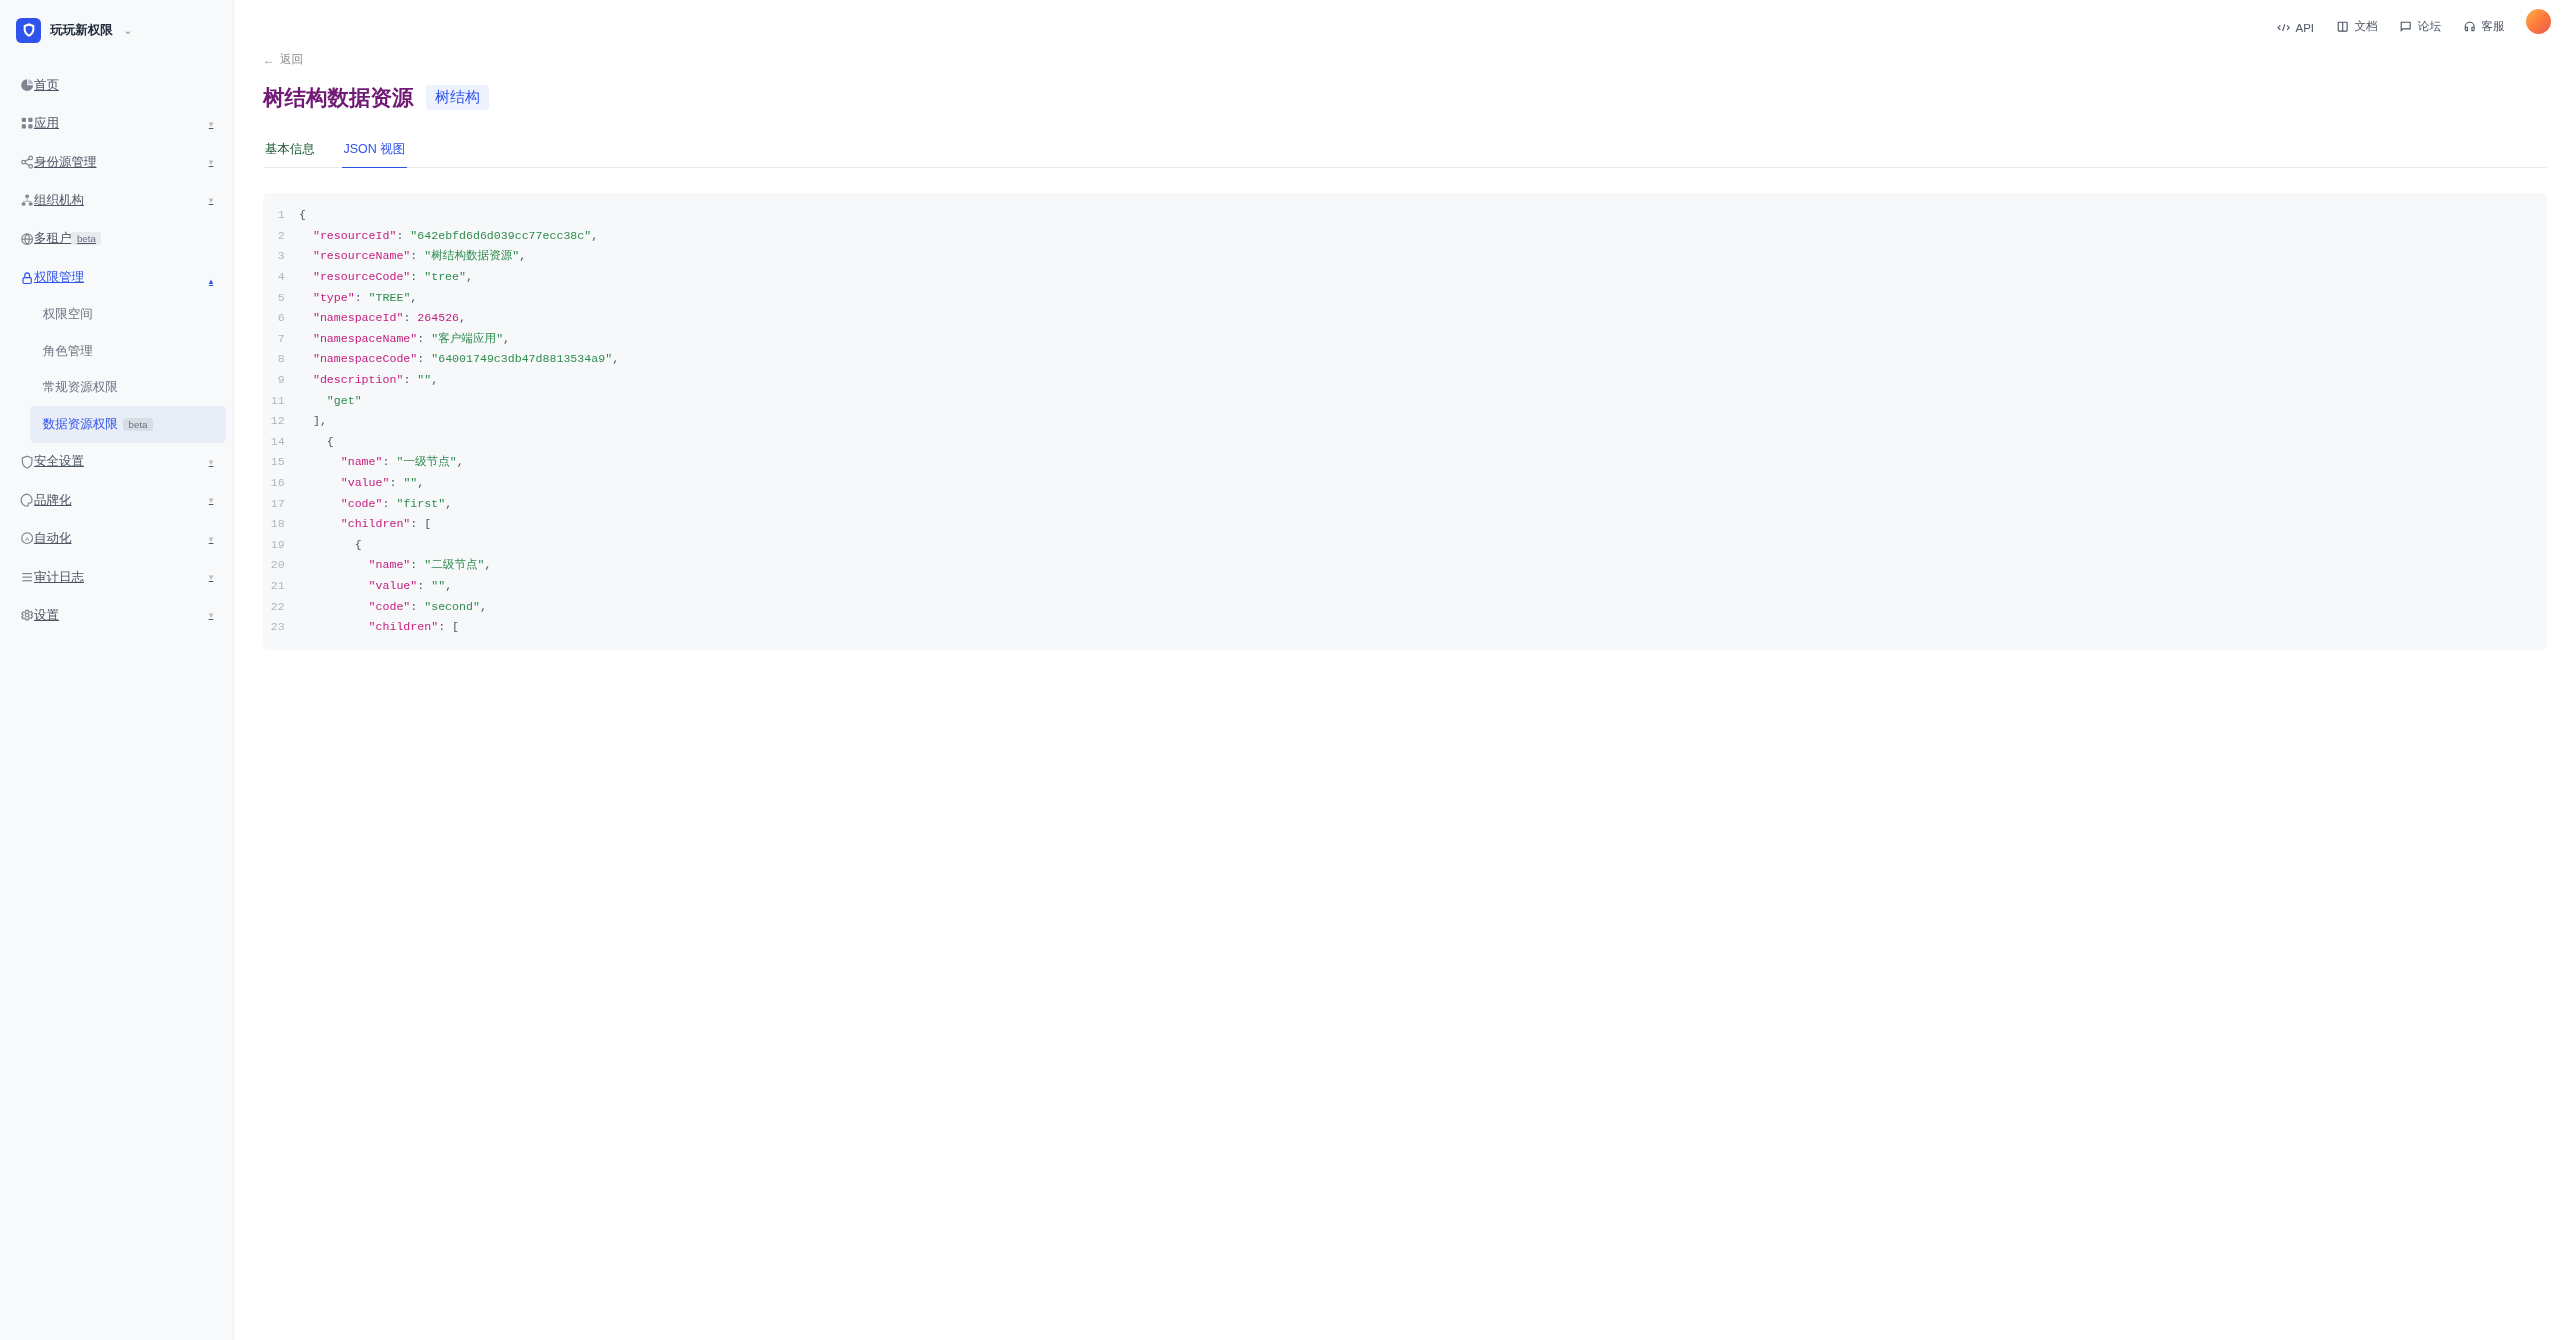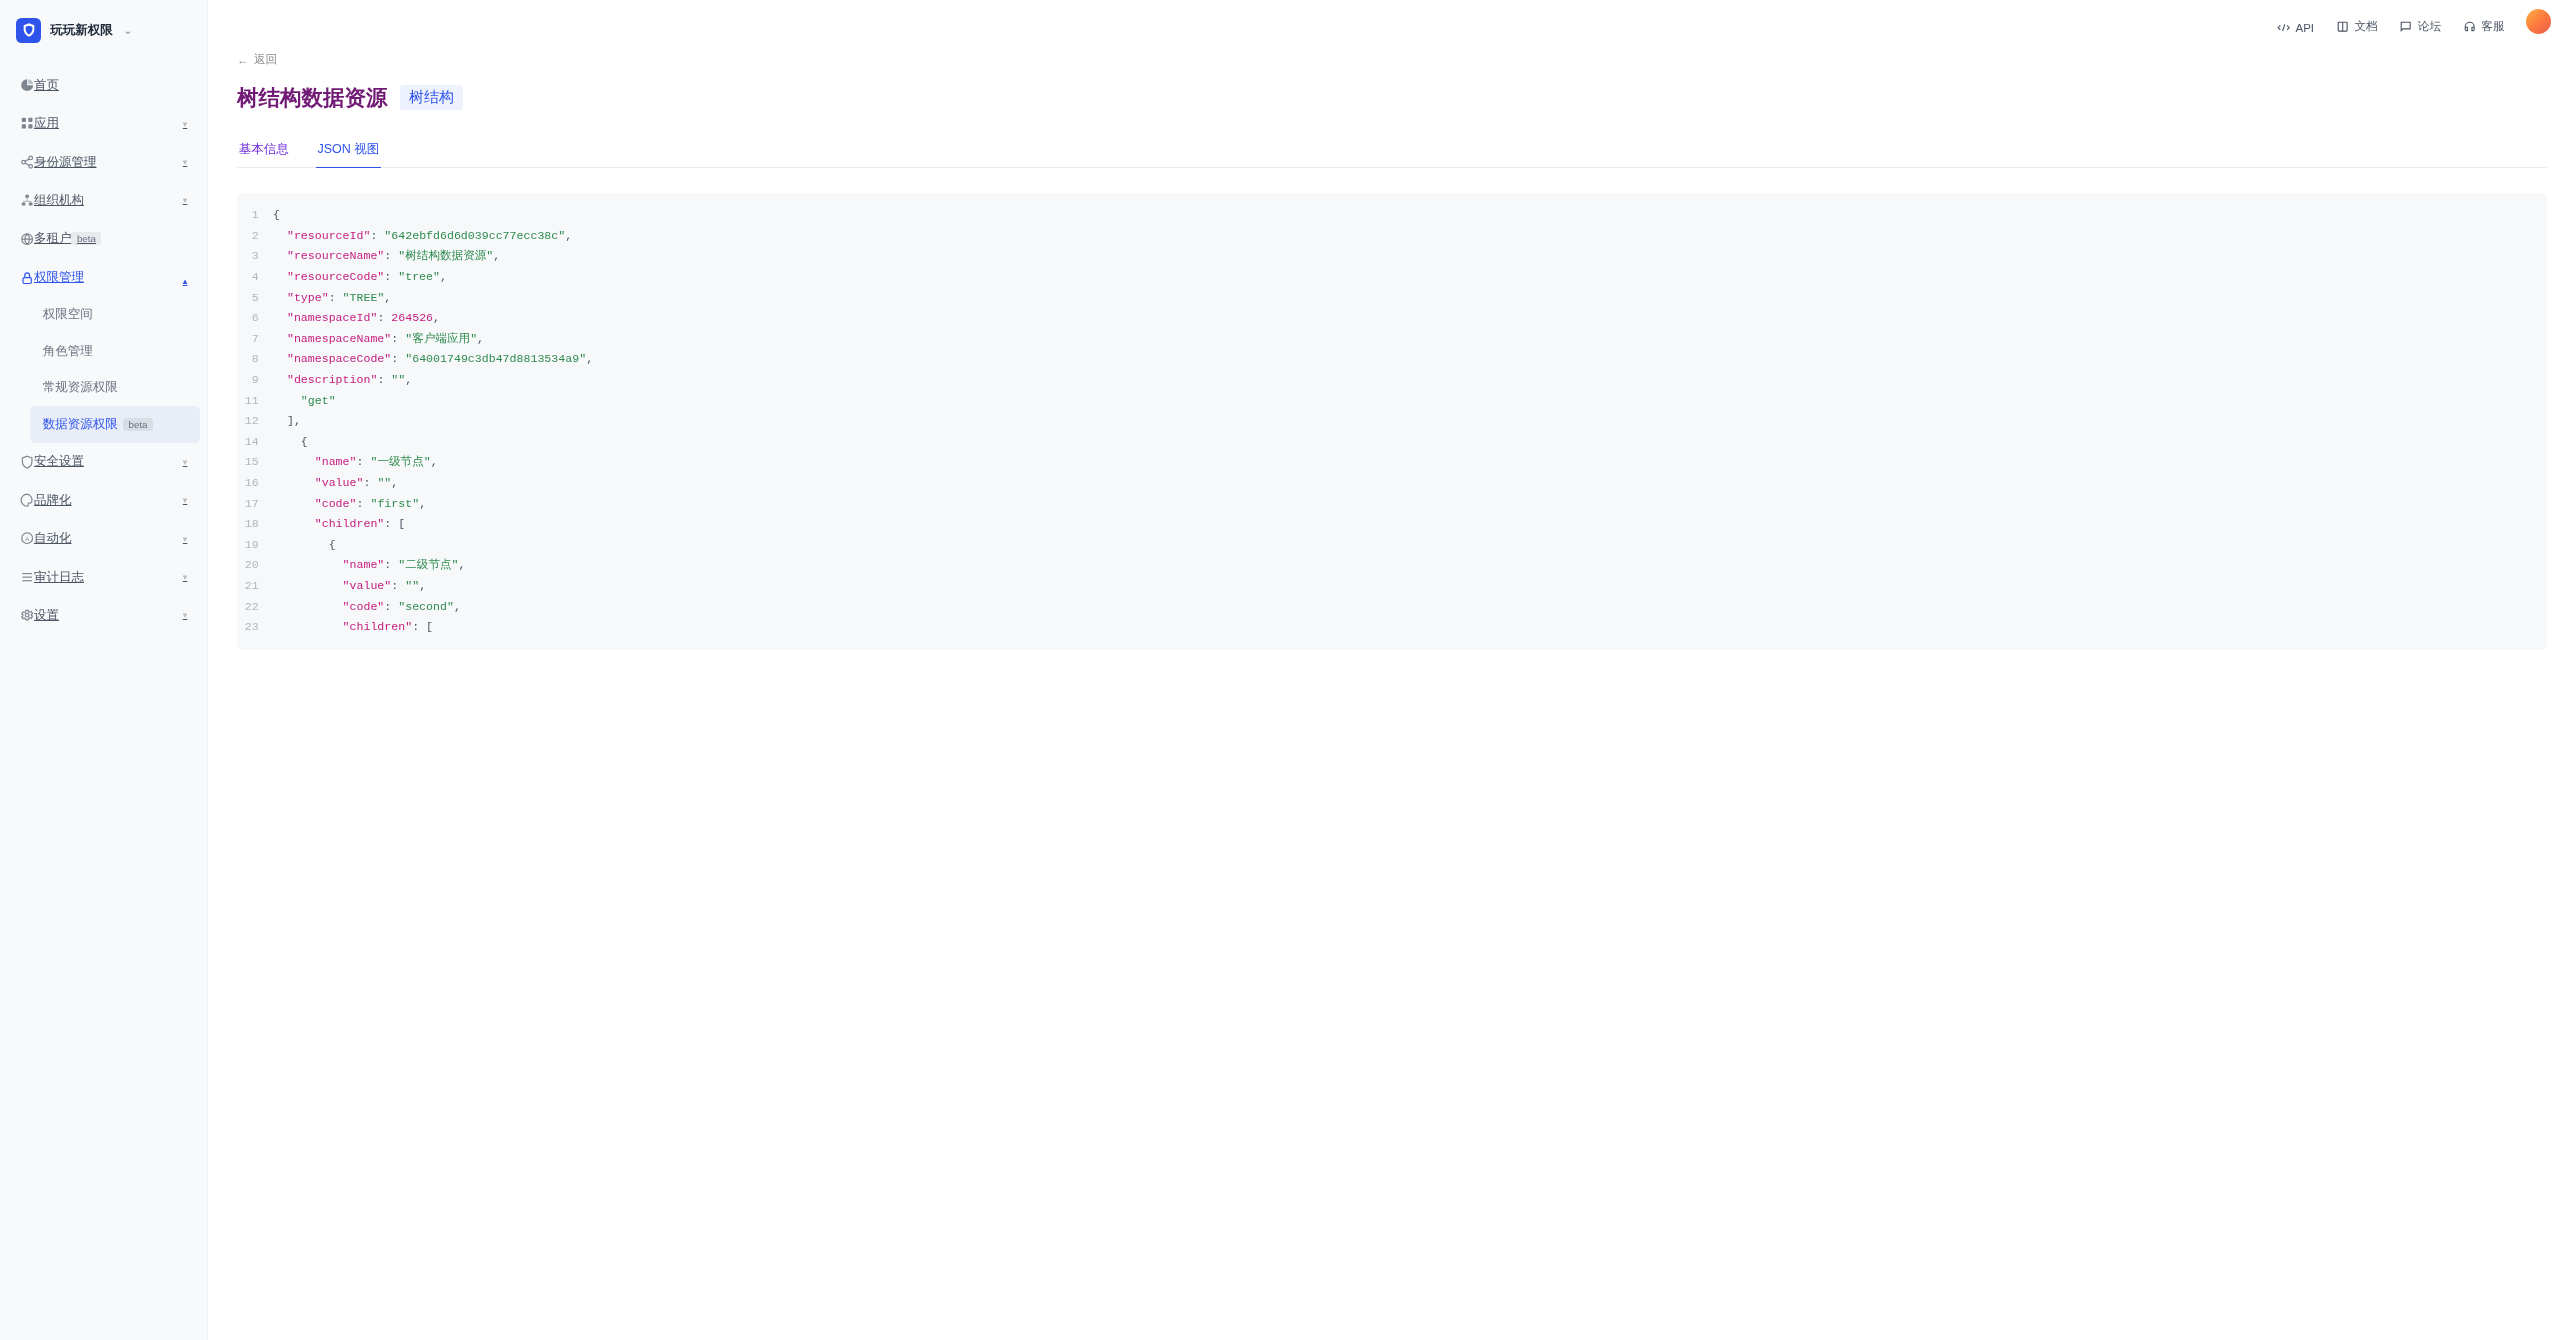--- a/index.html
+++ b/index.html
@@ -6,21 +6,21 @@
     body {
       font-family: -apple-system, BlinkMacSystemFont, "Segoe UI", "PingFang SC", "Hiragino Sans GB", "Microsoft YaHei", sans-serif;
       background: #fff;
       color: #1f2937;
       font-size: 12.5px;
     }
     .layout { display: flex; height: 100vh; }
     
     
     .sidebar {
-      width: 208px;
+      width: 234px;
       background: #f8f9fb;
       border-right: 0.9px solid #eef0f3;
       padding: 10.7px 7.2px;
       flex-shrink: 0;
     }
     .sidebar-header {
       display: flex;
       align-items: center;
       gap: 9px;
       padding: 7.2px 9px;
@@ -137,21 +137,21 @@
     }
     
     .tabs {
       display: flex;
       gap: 25px;
       border-bottom: 0.9px solid #e8eaed;
       margin-bottom: 25px;
     }
     .tab {
       padding: 9px 1.8px;
-      color: #6d28d9;
+      color: #14532d;
       cursor: pointer;
       font-size: 12.5px;
       border-bottom: 1.8px solid transparent;
       margin-bottom: -0.9px;
     }
     .tab.active { color: #2f54eb; border-bottom-color: #2f54eb; }
     
     .code-block {
       background: #f7f8fa;
       border-radius: 5.4px;

